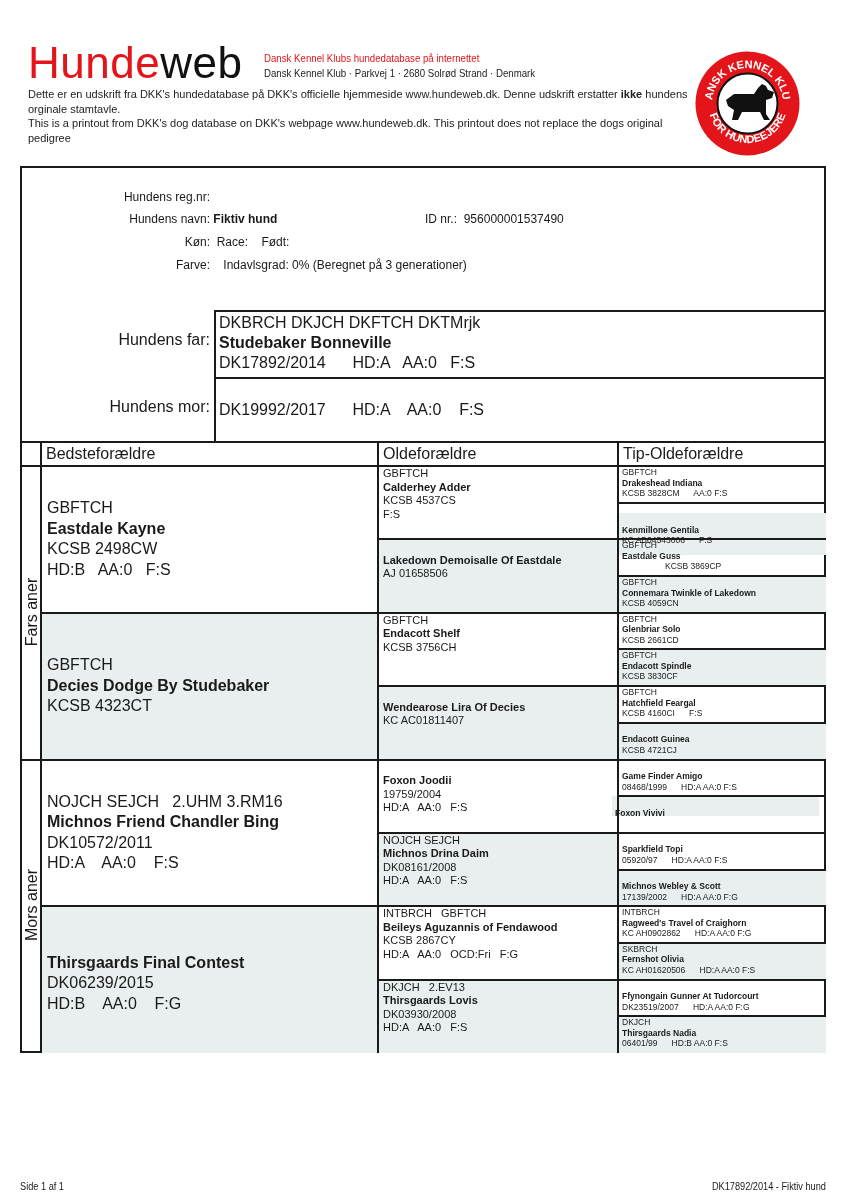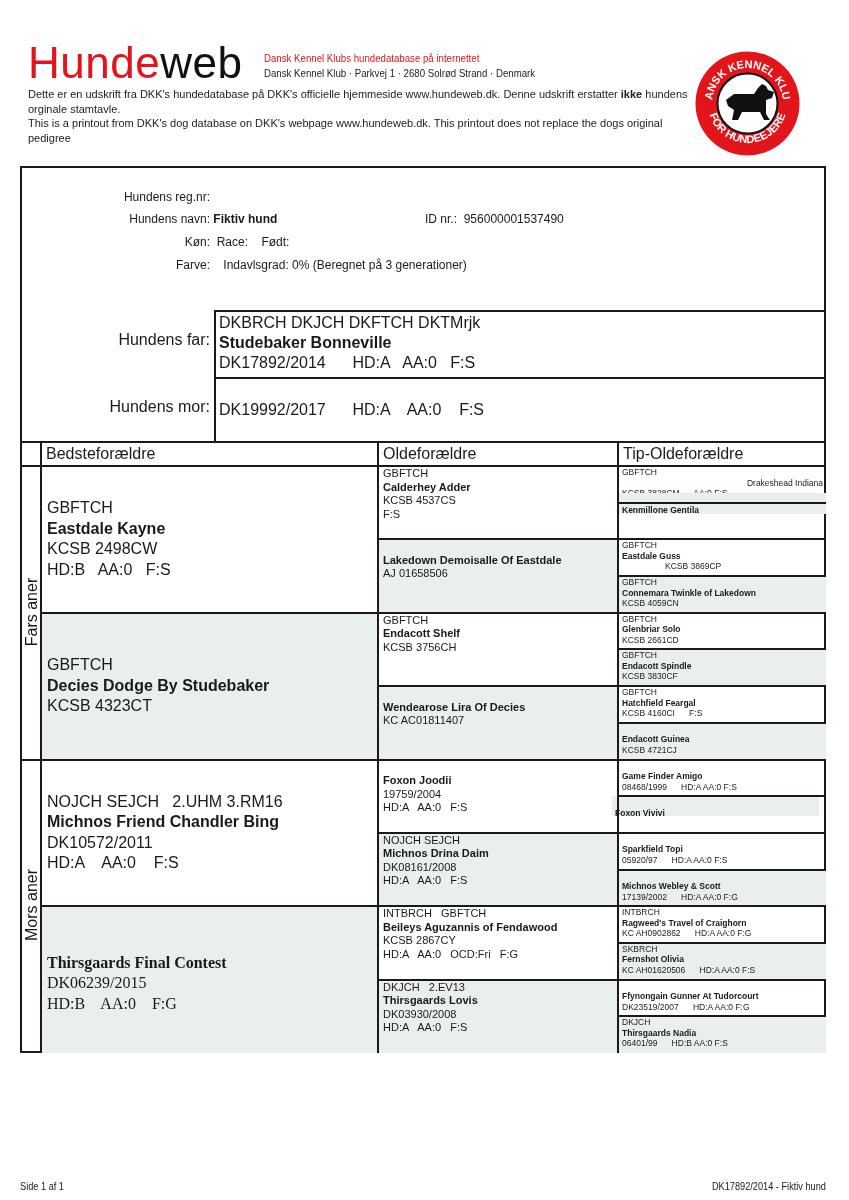--- a/index.html
+++ b/index.html
@@ -135,21 +135,21 @@
       <div class="cell g2" style="left: 22px; top: 318.5px; width: 335px; height: 146.75px;">
         <div style="margin-top: 0px;">
           <div style="white-space: pre;">NOJCH SEJCH   2.UHM 3.RM16</div>
           <div style="font-weight: bold;">Michnos Friend Chandler Bing</div>
           <div style="white-space: pre;">DK10572/2011</div>
           <div style="white-space: pre;">HD:A    AA:0    F:S</div>
         </div>
       </div>
       <div class="hline" style="left: 22px; top: 317.5px; width: 335px;"></div>
       <div class="cell g2 shade" style="left: 22px; top: 465.25px; width: 335px; height: 146.75px;">
-        <div style="margin-top: 8px; font-family: Liberation Serif, serif;">
+        <div style="margin-top: 8px;">
           <div style="font-weight: bold;">Thirsgaards Final Contest</div>
           <div style="white-space: pre;">DK06239/2015</div>
           <div style="white-space: pre;">HD:B    AA:0    F:G</div>
         </div>
       </div>
       <div class="hline" style="left: 22px; top: 464.25px; width: 335px;"></div>
       <div class="cell g3" style="left: 359px; top: 25px; width: 238px; height: 73.375px;">
         <div>
           <div style="white-space: pre;">GBFTCH</div>
           <div style="font-weight: bold;">Calderhey Adder</div>
@@ -216,25 +216,25 @@
           <div style="white-space: pre;">DKJCH   2.EV13</div>
           <div style="font-weight: bold;">Thirsgaards Lovis</div>
           <div style="white-space: pre;">DK03930/2008</div>
           <div style="white-space: pre;">HD:A   AA:0   F:S</div>
         </div>
       </div>
       <div class="hline" style="left: 359px; top: 537.625px; width: 238px;"></div>
       <div class="cell g4" style="left: 599px; top: 25px; width: 207px; height: 36.6875px;">
         <div>
           <div style="white-space: pre;">GBFTCH</div>
-          <div style="font-weight: normal; text-align: right;">Drakeshead Indiana</div>
+          <div style="font-weight: bold;">Drakeshead Indiana</div>
           <div style="white-space: pre;">KCSB 3828CM      AA:0 F:S</div>
         </div>
       </div>
-      <div class="cell g4 shade" style="left: 599px; top: 52px; width: 207px; height: 21px;">
+      <div class="cell g4 shade" style="left: 599px; top: 72px; width: 207px; height: 42px;">
         <div>
           <div style="white-space: pre; min-height: 10.5px;"></div>
           <div style="font-weight: bold;">Kenmillone Gentila</div>
           <div style="white-space: pre;">KC AB04543006      F:S</div>
         </div>
       </div>
       <div class="hline" style="left: 599px; top: 60.6875px; width: 207px;"></div>
       <div class="cell g4" style="left: 599px; top: 98.375px; width: 207px; height: 36.6875px;">
         <div>
           <div style="white-space: pre;">GBFTCH</div>

